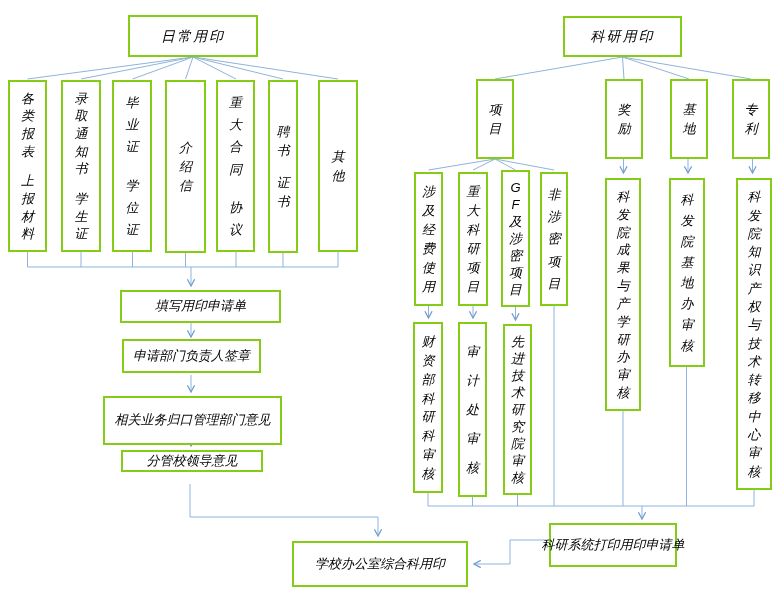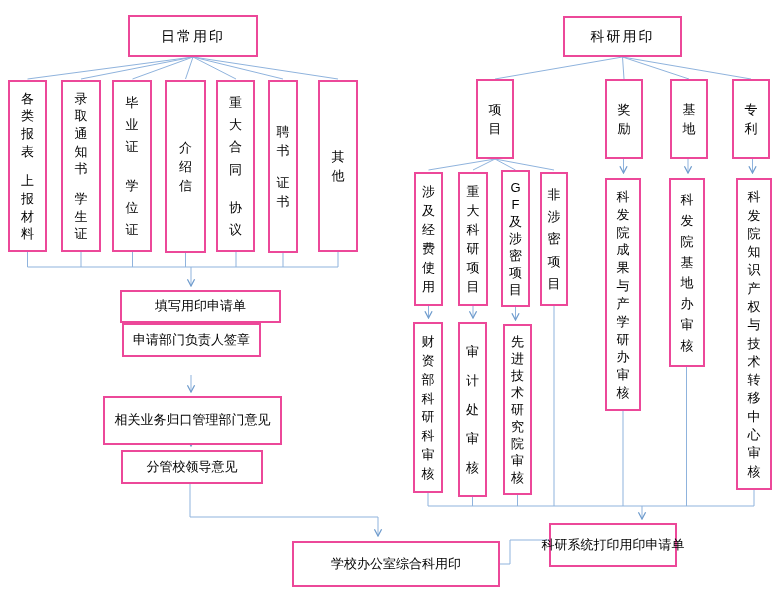--- a/index.html
+++ b/index.html
@@ -3,23 +3,23 @@
 <meta charset="utf-8">
 <style>
   html,body { margin:0; padding:0; background:#fff; }
   .canvas {
     position:relative; width:780px; height:599px; background:#ffffff;
     font-family:"Liberation Sans", sans-serif; color:#000; overflow:hidden;
   }
   .wires { position:absolute; left:0; top:0; z-index:0; }
   .box {
     position:absolute; box-sizing:border-box; z-index:1;
-    border:2px solid #ec4899; background:#ffffff;
+    border:2px solid #84cc16; background:#ffffff;
     display:flex; align-items:center; justify-content:center;
-    font-size:13px; line-height:1.15; color:#000;
+    font-size:13px; line-height:1.15; color:#000;font-style:italic;
   }
   .hbox { white-space:nowrap; text-align:center; }
   .title { font-size:14px; letter-spacing:2px; }
   .vbox { flex-direction:column; padding:5px 0; }
   .v-spread { justify-content:space-evenly; }
   .v-center { justify-content:center; }
   .v-center > span { margin:3px 0; }
   .vbox > span { display:block; line-height:1; }
   .vgap { height:7px; }
 </style>
@@ -146,25 +146,25 @@
       <span class="vgap"></span>
       <span>证</span>
       <span>书</span>
     </div>
   <div class="box vbox v-center" style="left:318px;top:80px;width:40px;height:172px">
       <span>其</span>
       <span>他</span>
     </div>
 
   <div class="box hbox" style="left:120px;top:290px;width:161px;height:33px">填写用印申请单</div>
-  <div class="box hbox" style="left:122px;top:323px;width:139px;height:34px">申请部门负责人签章</div>
+  <div class="box hbox" style="left:122px;top:339px;width:139px;height:34px">申请部门负责人签章</div>
   <div class="box hbox" style="left:103px;top:396px;width:179px;height:49px">相关业务归口管理部门意见</div>
-  <div class="box hbox" style="left:121px;top:450px;width:142px;height:34px">分管校领导意见</div>
-
-  <div class="box hbox" style="left:292px;top:541px;width:208px;height:46px">学校办公室综合科用印</div>
+  <div class="box hbox" style="left:121px;top:450px;width:142px;height:22px">分管校领导意见</div>
+
+  <div class="box hbox" style="left:292px;top:541px;width:176px;height:46px">学校办公室综合科用印</div>
 
   <div class="box hbox title" style="left:563px;top:16px;width:119px;height:41px">科研用印</div>
 
   <div class="box vbox v-center" style="left:476px;top:79px;width:38px;height:80px">
       <span>项</span>
       <span>目</span>
     </div>
   <div class="box vbox v-center" style="left:605px;top:79px;width:38px;height:80px">
       <span>奖</span>
       <span>励</span>

